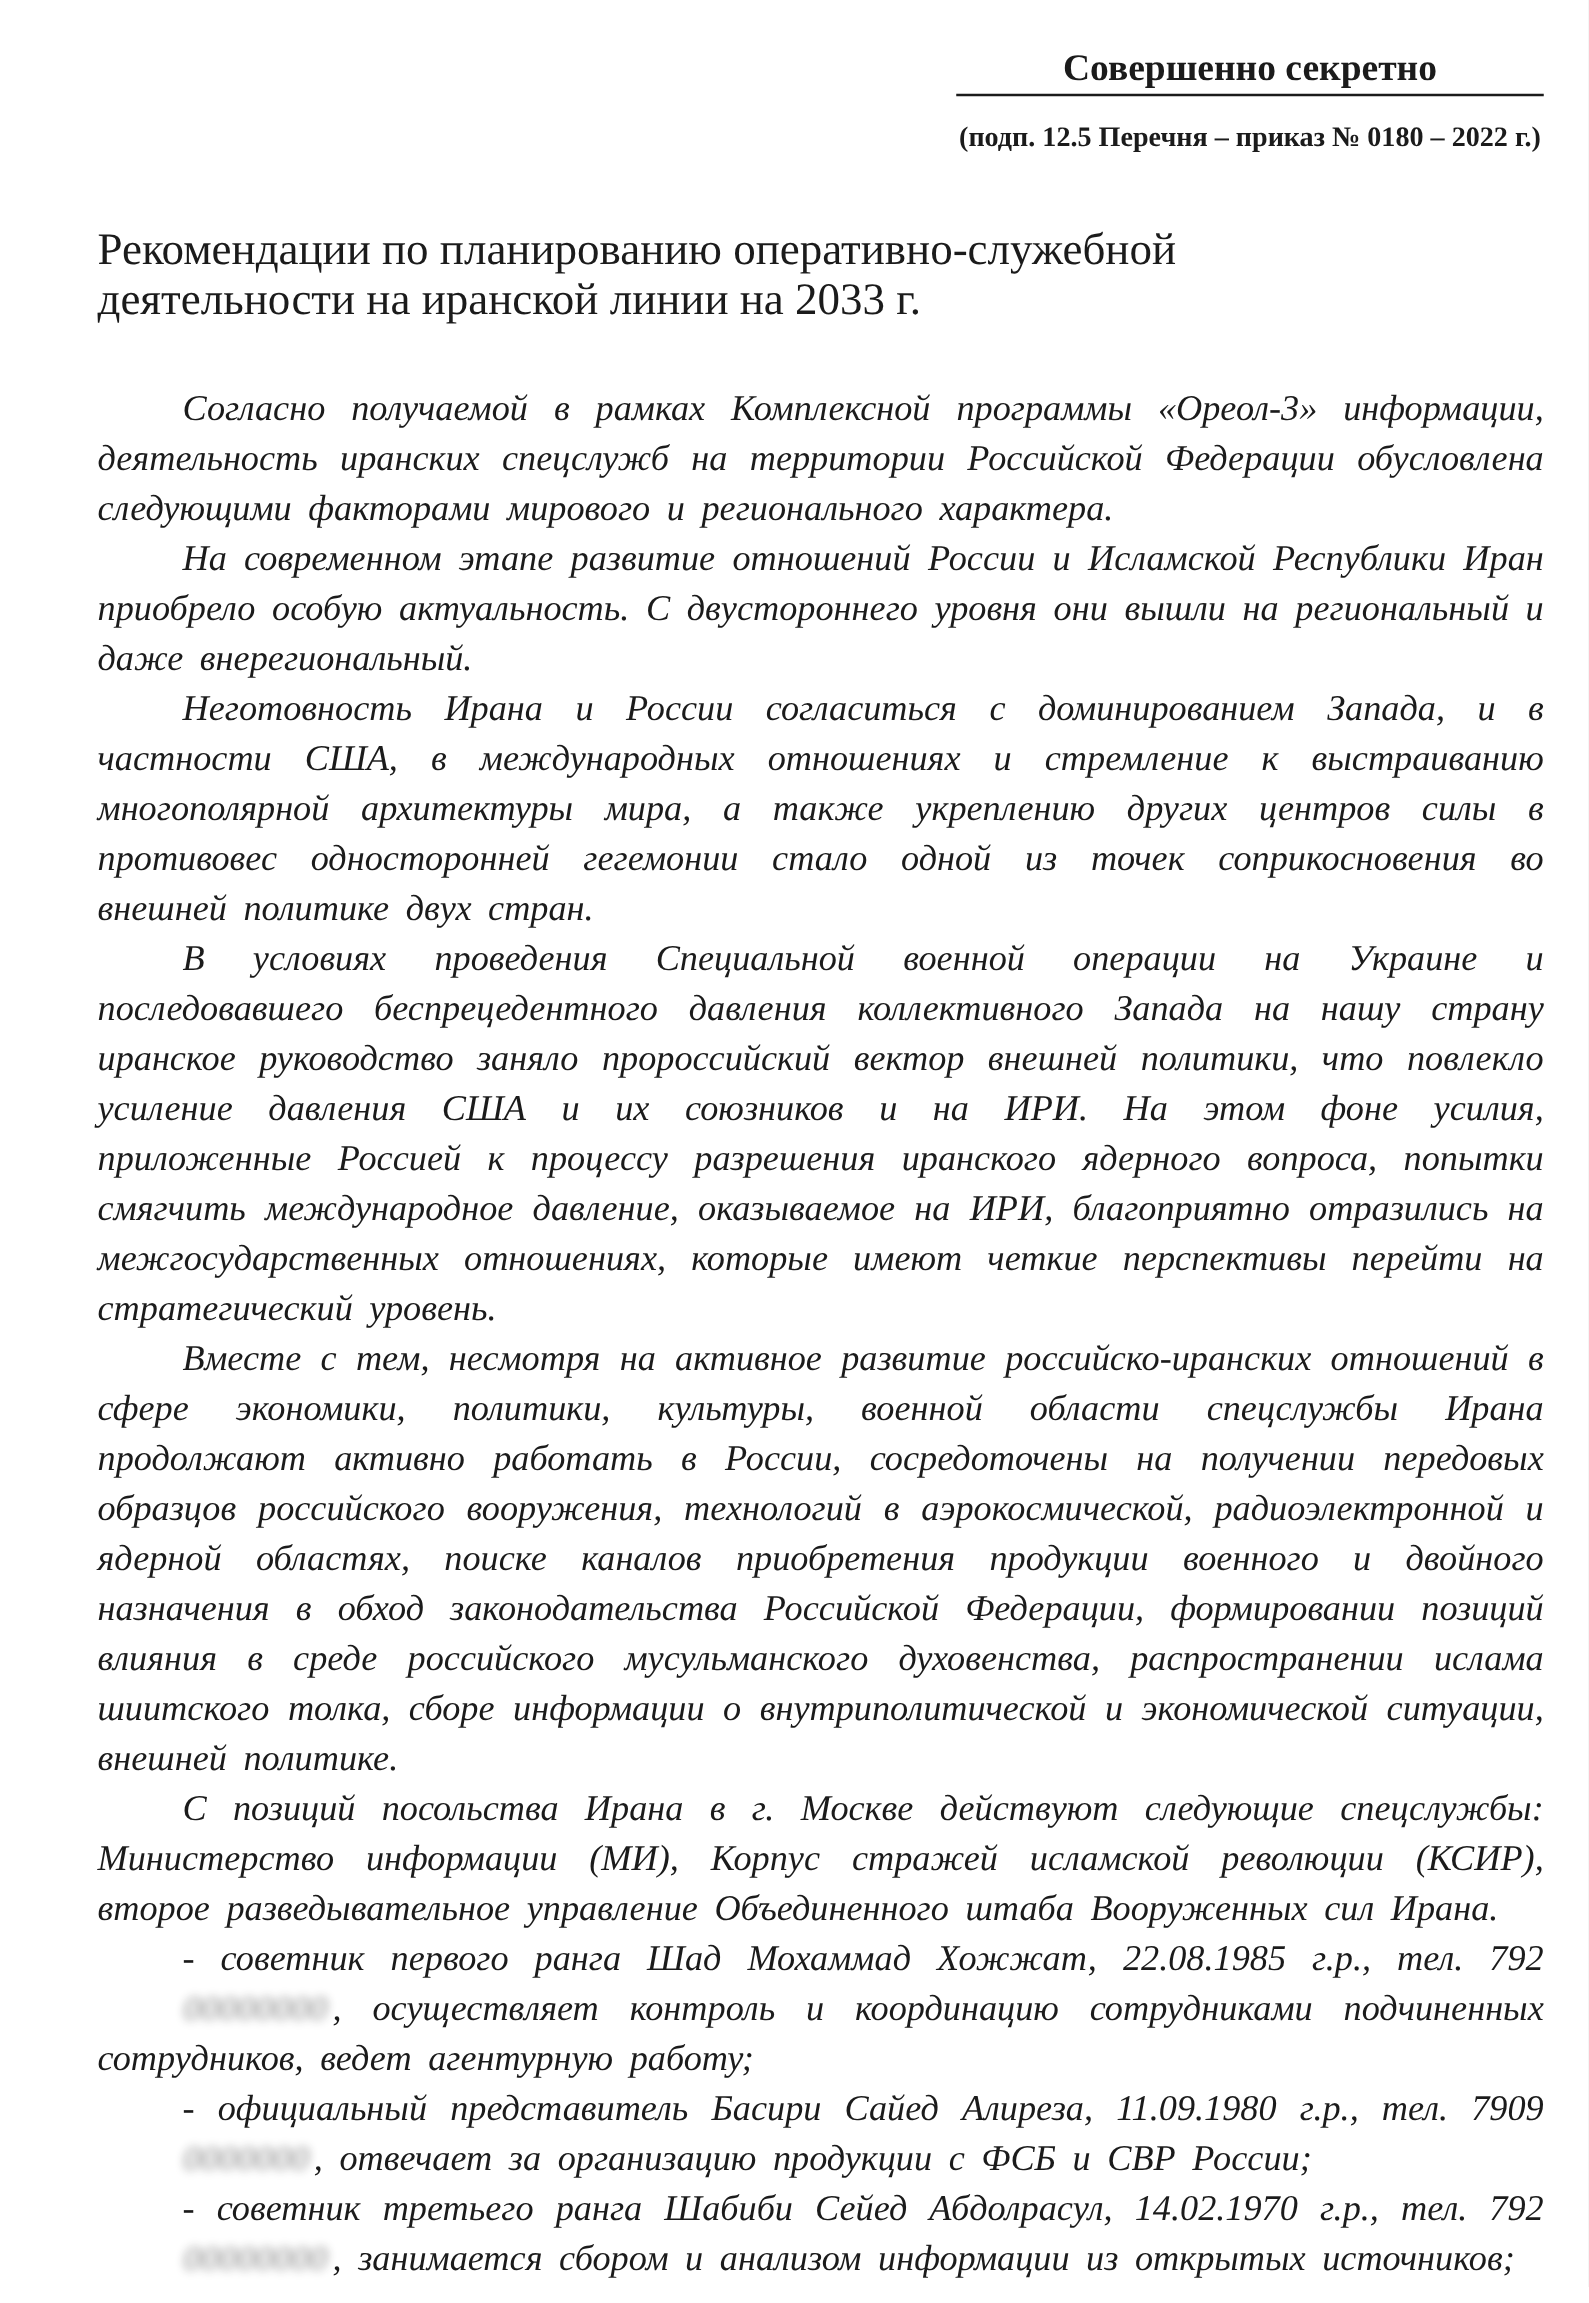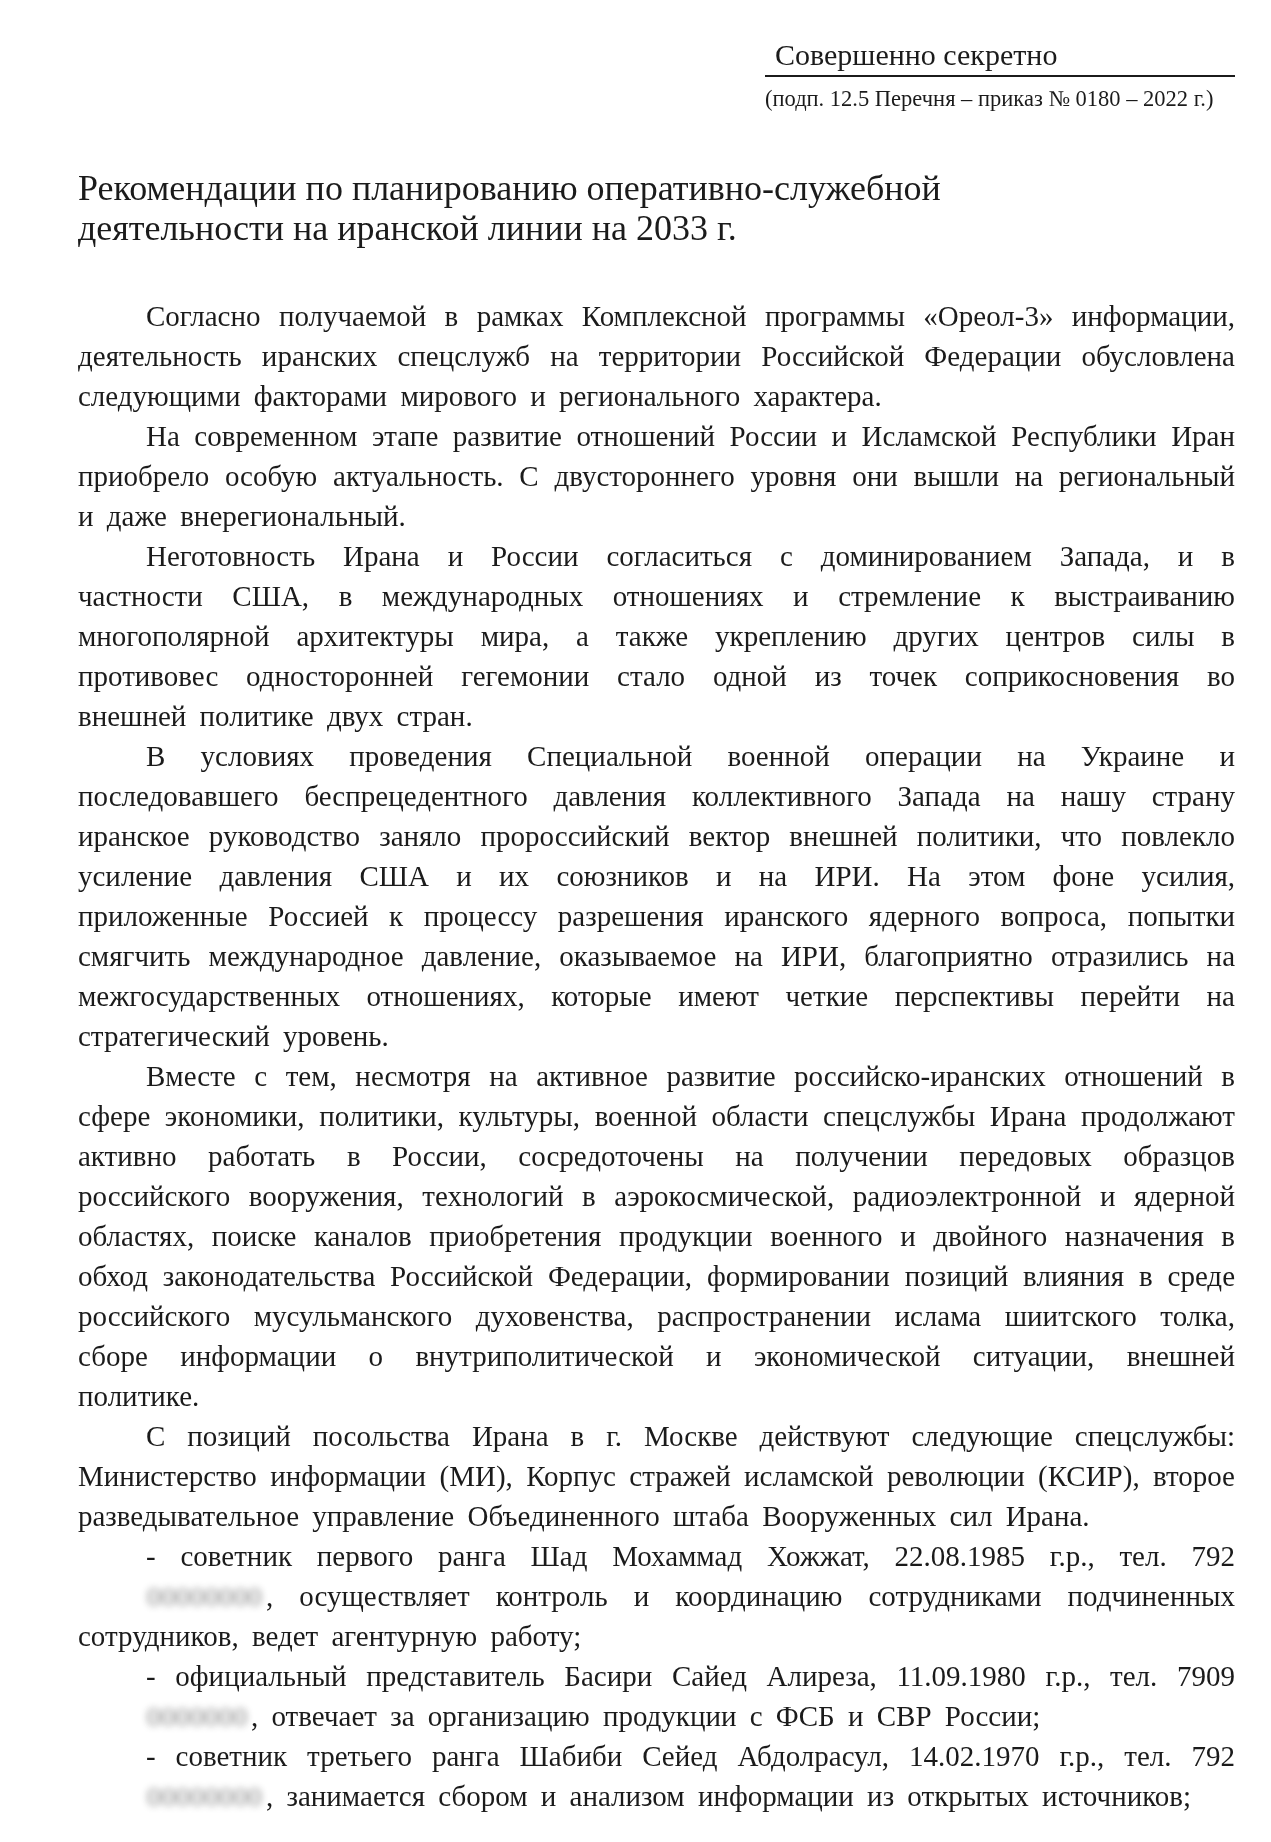--- a/index.html
+++ b/index.html
@@ -15,50 +15,53 @@
     background: #ffffff;
     box-sizing: border-box;
     padding: 38px 36px 60px 78px;
     font-family: "Liberation Serif", "DejaVu Serif", serif;
     color: #1b1b1b;
     overflow: hidden;
   }
   .stamp-block {
     margin-left: auto;
     width: 470px;
+    text-align: center;
+    font-weight: bold;
   }
   .stamp-line1 {
     display: block;
     font-size: 30px;
     line-height: 34px;
     padding: 0 10px 3px 10px;
     border-bottom: 2px solid #1b1b1b;
   }
   .stamp-line2 {
     display: block;
     font-size: 22.5px;
     line-height: 26px;
-    padding-top: 9px;
+    padding-top: 20px;
     white-space: nowrap;
   }
   .doc-title {
     margin-top: 56px;
     font-size: 36px;
     line-height: 40px;
   }
   .doc-body {
     margin-top: 48px;
     font-size: 29px;
     line-height: 40px;
     text-align: justify;
     word-spacing: 6px;
   }
   .para {
     margin: 0;
     text-indent: 68px;
+    font-style: italic;
   }
   .redacted {
     display: inline-block;
     filter: blur(4px);
     opacity: 0.55;
     letter-spacing: 0.5px;
     transform: scale(0.96);
     vertical-align: baseline;
   }
 </style>

